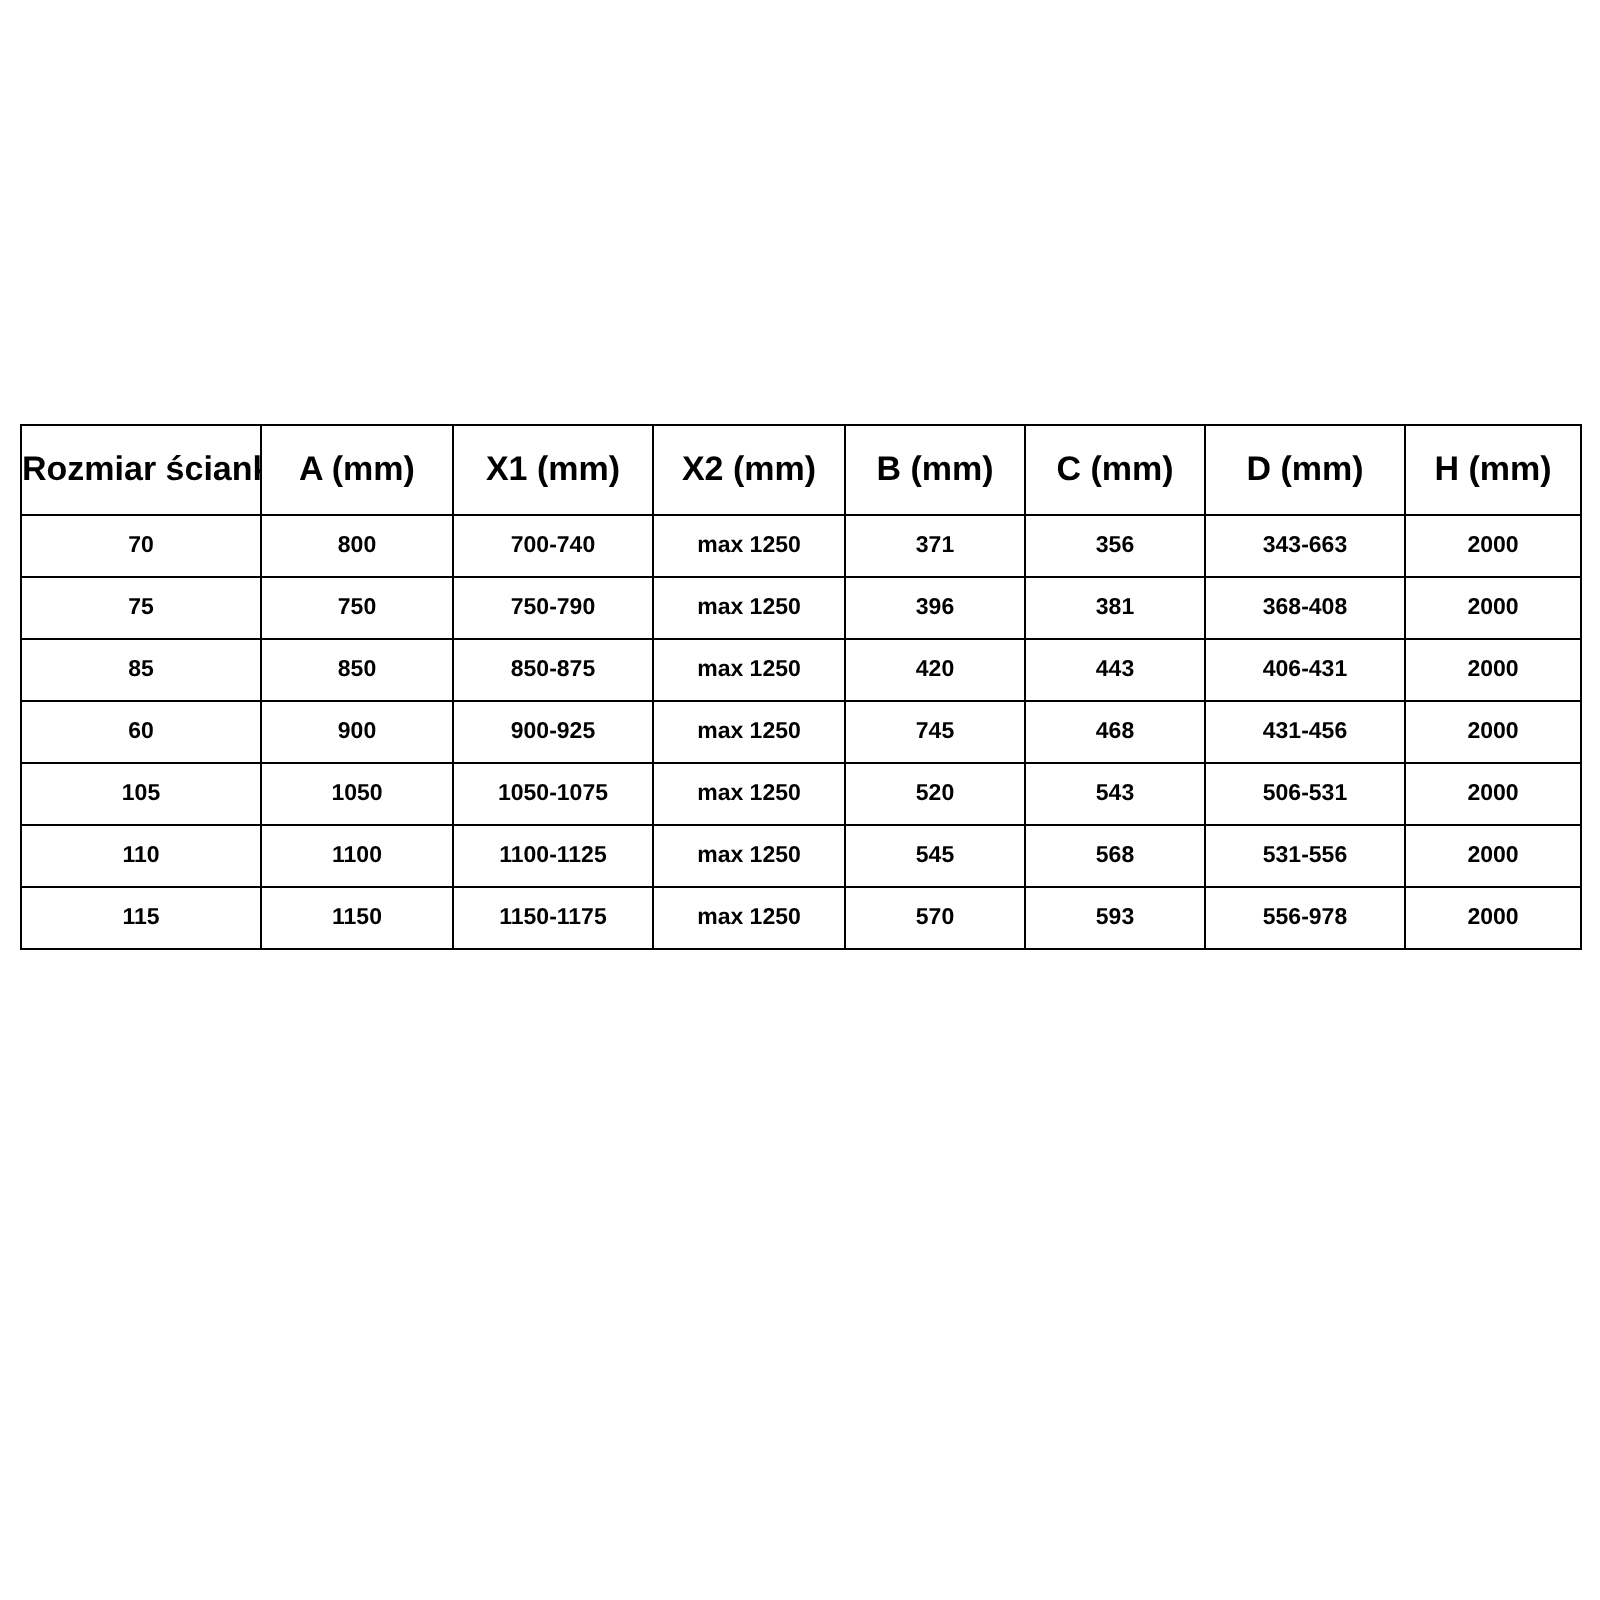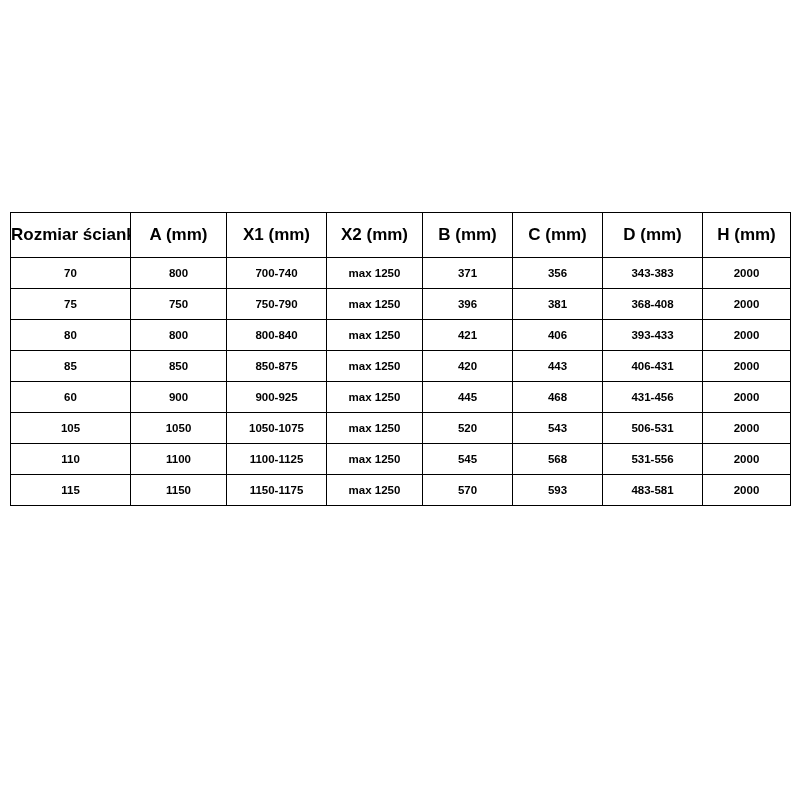--- a/index.html
+++ b/index.html
@@ -79,59 +79,49 @@
       </tr>
     </thead>
     <tbody>
       <tr>
         <td>70</td>
         <td>800</td>
         <td>700-740</td>
         <td>max 1250</td>
         <td>371</td>
         <td>356</td>
-        <td>343-383</td>
+        <td>343-663</td>
         <td>2000</td>
       </tr>
       <tr>
         <td>75</td>
         <td>750</td>
         <td>750-790</td>
         <td>max 1250</td>
         <td>396</td>
         <td>381</td>
         <td>368-408</td>
-        <td>2000</td>
-      </tr>
-      <tr>
-        <td>80</td>
-        <td>800</td>
-        <td>800-840</td>
-        <td>max 1250</td>
-        <td>421</td>
-        <td>406</td>
-        <td>393-433</td>
         <td>2000</td>
       </tr>
       <tr>
         <td>85</td>
         <td>850</td>
         <td>850-875</td>
         <td>max 1250</td>
         <td>420</td>
         <td>443</td>
         <td>406-431</td>
         <td>2000</td>
       </tr>
       <tr>
         <td>60</td>
         <td>900</td>
         <td>900-925</td>
         <td>max 1250</td>
-        <td>445</td>
+        <td>745</td>
         <td>468</td>
         <td>431-456</td>
         <td>2000</td>
       </tr>
       <tr>
         <td>105</td>
         <td>1050</td>
         <td>1050-1075</td>
         <td>max 1250</td>
         <td>520</td>
@@ -149,18 +139,18 @@
         <td>531-556</td>
         <td>2000</td>
       </tr>
       <tr>
         <td>115</td>
         <td>1150</td>
         <td>1150-1175</td>
         <td>max 1250</td>
         <td>570</td>
         <td>593</td>
-        <td>483-581</td>
+        <td>556-978</td>
         <td>2000</td>
       </tr>
     </tbody>
   </table>
 </div>
 
 </body></html>

